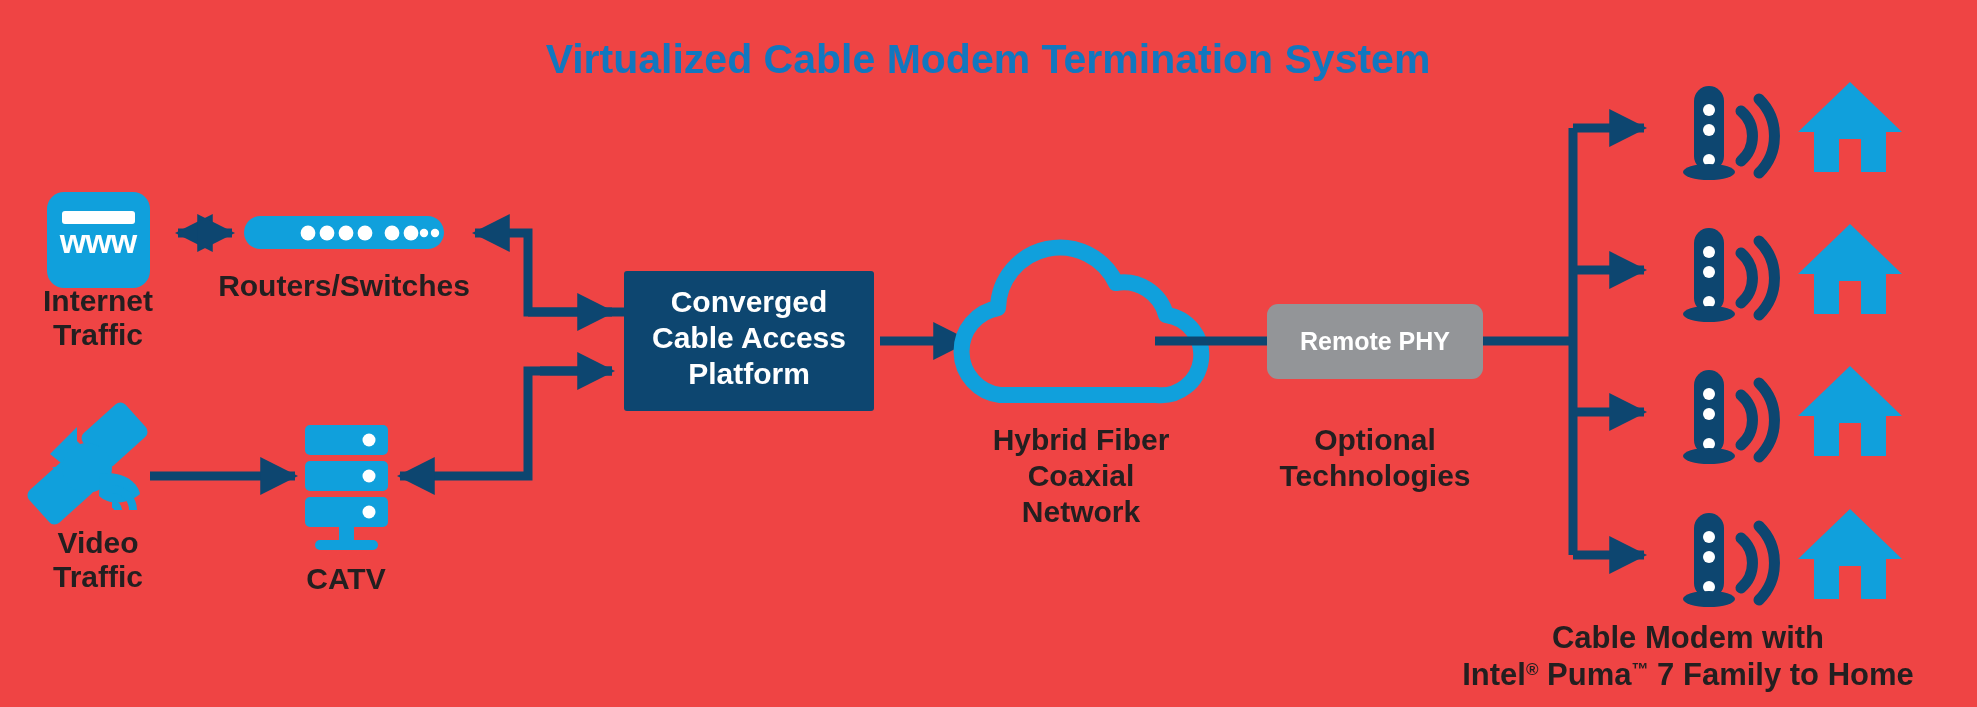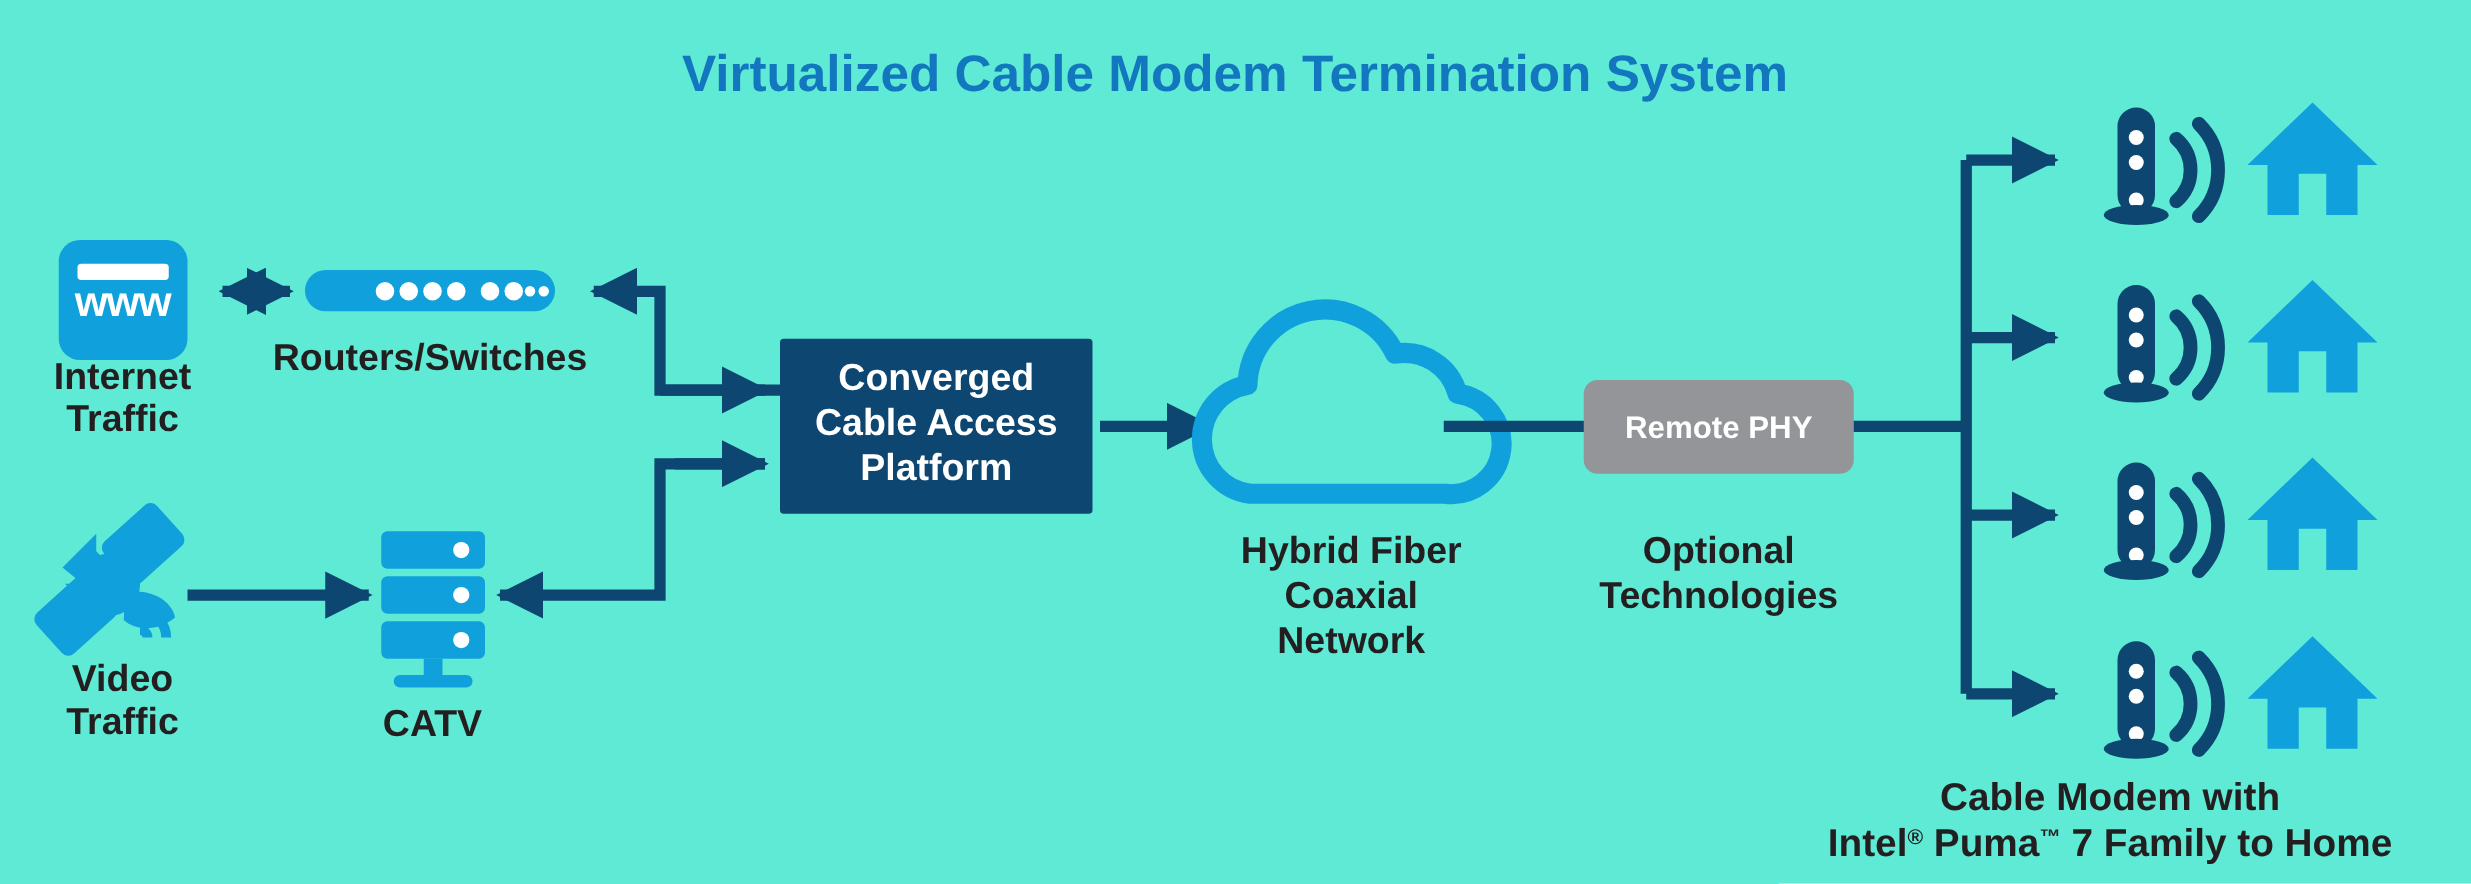--- a/index.html
+++ b/index.html
@@ -10,21 +10,21 @@
   body {
     width: 1977px;
     height: 707px;
     font-family: "Liberation Sans", sans-serif;
     overflow: hidden;
   }
   #diagram-root {
     position: relative;
     width: 1977px;
     height: 707px;
-    background: #5eead4;
+    background: #ef4444;
   }
   svg.canvas {
     position: absolute;
     top: 0;
     left: 0;
     width: 1977px;
     height: 707px;
   }
   .title-text {
     font-family: "Liberation Sans", sans-serif;

